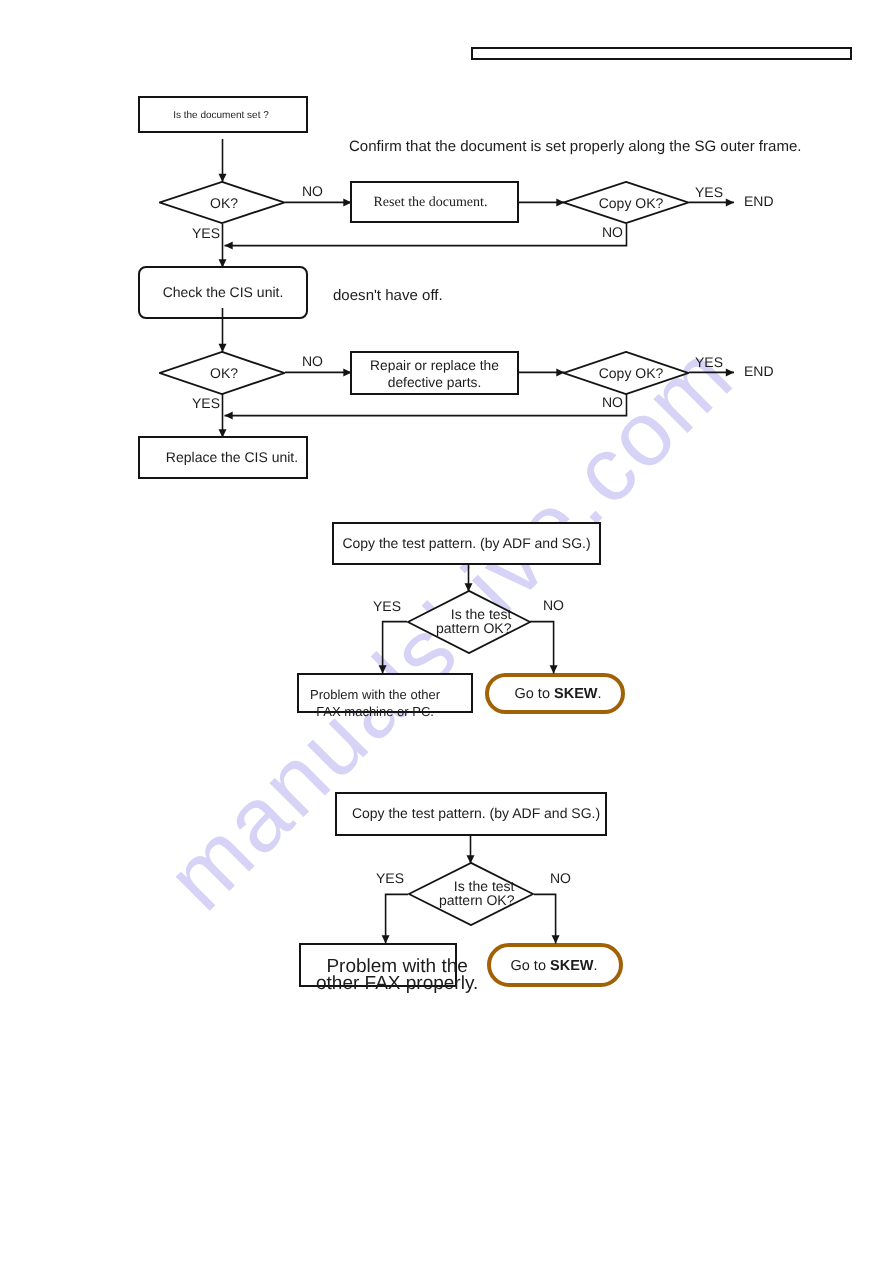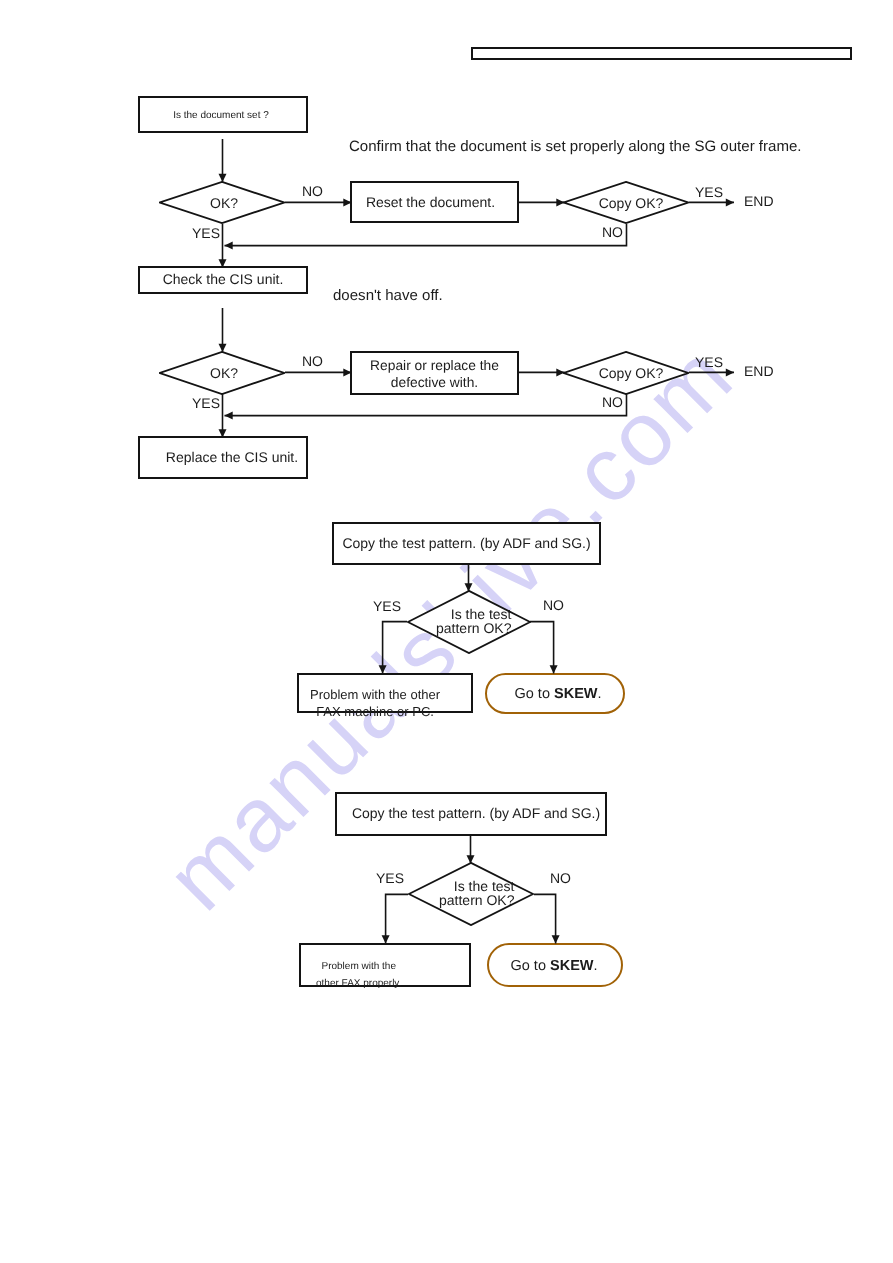--- a/index.html
+++ b/index.html
@@ -19,21 +19,21 @@
              color:#d6d3f7;white-space:nowrap;line-height:0;
              transform:rotate(-45deg);transform-origin:0 0;}
 
   svg#wires{position:absolute;left:0;top:0;width:893px;height:1263px;
             pointer-events:none;z-index:3;}
 
   .node{position:absolute;box-sizing:border-box;background:#fff;z-index:2;
         display:flex;align-items:center;justify-content:center;text-align:center;
         line-height:1.22;}
   .rect{border:2px solid #141414;}
-  .pill{border:2px solid #a16207;}
+  .pill{border:4px solid #a16207;}
   .node .txt{position:relative;}
   .node .txt2{position:relative;display:block;text-align:center;}
   .node .txt2 .ln{display:block;line-height:17px;white-space:pre;}
 
   .diamond{position:absolute;z-index:2;}
   .diamond .dtext{position:absolute;left:50%;top:50%;transform:translate(-50%,-50%);
                   white-space:pre;line-height:1.18;z-index:4;}
   .diamond .dtext2{position:absolute;text-align:right;white-space:pre;line-height:14.2px;z-index:4;}
 
   .lbl{position:absolute;white-space:pre;z-index:4;line-height:18px;}
@@ -93,55 +93,55 @@
   <div class="diamond" style="left:159px;top:181px;width:126px;height:43px;">
     <svg width="126" height="43" viewBox="0 0 126 43">
       <polygon points="63,0.9 125.1,21.5 63,42.1 0.9,21.5" fill="#fff" stroke="#141414" stroke-width="1.8"></polygon>
     </svg>
     <div class="dtext" style="font-size:14px;margin-left:2px;">OK?</div>
   </div>
 
   <div class="lbl" style="left:302px;top:182px;font-size:14px;">NO</div>
   <div class="lbl" style="left:192px;top:224px;font-size:14px;">YES</div>
 
-  <div class="node rect" style="left:350px;top:181px;width:169px;height:42px;font-size:14px;padding-right:8px;padding-top:2px;">
+  <div class="node rect" style="left:350px;top:181px;width:169px;height:42px;font-size:14px;padding-right:8px;padding-top:2px;font-family:Liberation Serif, serif;">
     <span class="txt">Reset the document.</span>
   </div>
 
   <div class="diamond" style="left:563px;top:181px;width:126px;height:43px;">
     <svg width="126" height="43" viewBox="0 0 126 43">
       <polygon points="63,0.9 125.1,21.5 63,42.1 0.9,21.5" fill="#fff" stroke="#141414" stroke-width="1.8"></polygon>
     </svg>
     <div class="dtext" style="font-size:14px;margin-left:5px;">Copy OK?</div>
   </div>
 
   <div class="lbl" style="left:695px;top:183px;font-size:14px;">YES</div>
   <div class="lbl" style="left:602px;top:223px;font-size:14px;">NO</div>
   <div class="lbl" style="left:744px;top:192px;font-size:14px;">END</div>
 
-  <div class="node rect" style="left:138px;top:266px;width:170px;height:28px;font-size:14px;">
+  <div class="node rect" style="left:138px;top:266px;width:170px;height:53px;font-size:14px;border-radius:8px;">
     <span class="txt">Check the CIS unit.</span>
   </div>
 
   <div class="lbl" style="left:333px;top:287px;font-size:15.05px;">doesn't have off.</div>
 
   <div class="diamond" style="left:159px;top:351px;width:126px;height:44px;">
     <svg width="126" height="44" viewBox="0 0 126 44">
       <polygon points="63,0.9 125.1,22 63,43.1 0.9,22" fill="#fff" stroke="#141414" stroke-width="1.8"></polygon>
     </svg>
     <div class="dtext" style="font-size:14px;margin-left:2px;">OK?</div>
   </div>
 
   <div class="lbl" style="left:302px;top:352px;font-size:14px;">NO</div>
   <div class="lbl" style="left:192px;top:394px;font-size:14px;">YES</div>
 
   <div class="node rect" style="left:350px;top:351px;width:169px;height:44px;font-size:13.8px;padding-top:2px;">
     <span class="txt2">
       <span class="ln">Repair or replace the</span>
-        <span class="ln">defective with.</span>
+        <span class="ln">defective parts.</span>
     </span>
   </div>
 
   <div class="diamond" style="left:563px;top:351px;width:126px;height:44px;">
     <svg width="126" height="44" viewBox="0 0 126 44">
       <polygon points="63,0.9 125.1,22 63,43.1 0.9,22" fill="#fff" stroke="#141414" stroke-width="1.8"></polygon>
     </svg>
     <div class="dtext" style="font-size:14px;margin-left:5px;">Copy OK?</div>
   </div>
 
@@ -189,21 +189,21 @@
     <svg width="126" height="64" viewBox="0 0 126 64">
       <polygon points="63,0.9 125.1,32 63,63.1 0.9,32" fill="#fff" stroke="#141414" stroke-width="1.8"></polygon>
     </svg>
     <div class="dtext2" style="left:31px;top:17px;font-size:14px;"><span>Is the test
 pattern OK?</span></div>
   </div>
 
   <div class="lbl" style="left:376px;top:869px;font-size:14px;">YES</div>
   <div class="lbl" style="left:550px;top:869px;font-size:14px;">NO</div>
 
-  <div class="node rect" style="left:299px;top:943px;width:172px;height:44px;font-size:10px;justify-content:flex-start;padding-left:15px;padding-top:20px;">
+  <div class="node rect" style="left:299px;top:943px;width:158px;height:44px;font-size:19px;justify-content:flex-start;padding-left:15px;padding-top:20px;">
     <span class="txt2">
       <span class="ln">Problem with the</span>
         <span class="ln">other FAX properly.</span>
     </span>
   </div>
 
   <div class="node pill" style="left:487px;top:943px;width:136px;height:44px;border-radius:22px;font-size:14.5px;padding-top:3px;padding-right:2px;">
     <span class="txt">
       <span>Go to </span><b>SKEW</b><span>.</span>
     </span>

